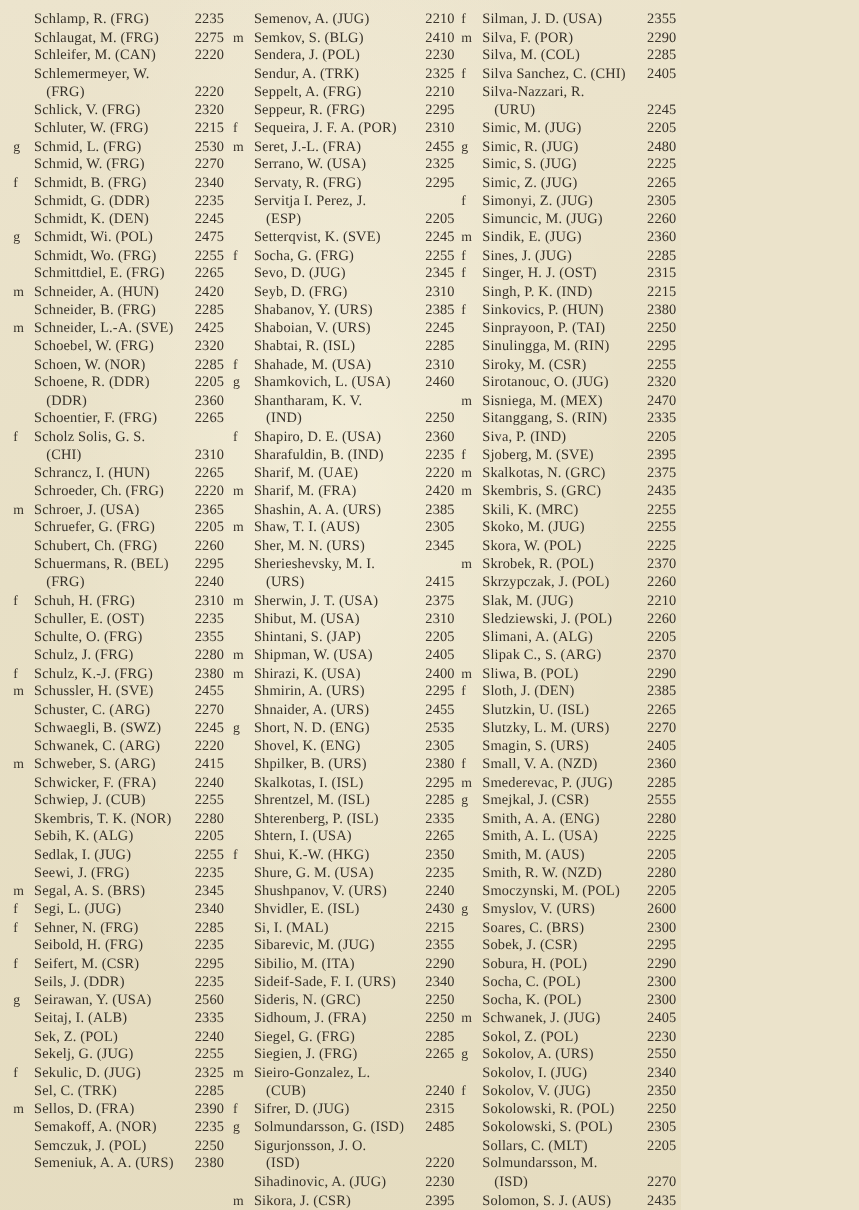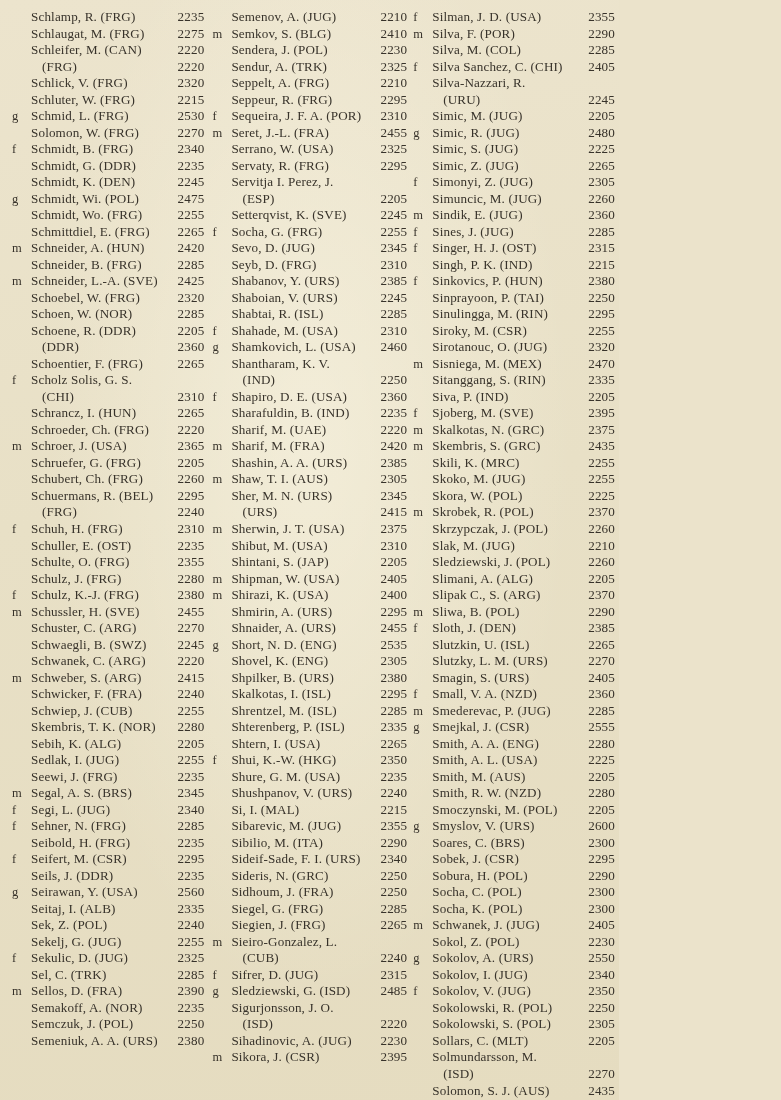--- a/index.html
+++ b/index.html
@@ -53,41 +53,46 @@
         <span class="nm">Schlaugat, M. (FRG)</span>
         <span class="rt">2275</span>
       </div>
       <div class="row">
         <span class="t"></span>
         <span class="nm">Schleifer, M. (CAN)</span>
         <span class="rt">2220</span>
       </div>
       <div class="row">
         <span class="t"></span>
+        <span class="nm">Schlemermeyer, W.</span>
+        <span class="rt"></span>
+      </div>
+      <div class="row">
+        <span class="t"></span>
         <span class="nm indent">(FRG)</span>
         <span class="rt">2220</span>
       </div>
       <div class="row">
         <span class="t"></span>
         <span class="nm">Schlick, V. (FRG)</span>
         <span class="rt">2320</span>
       </div>
       <div class="row">
         <span class="t"></span>
         <span class="nm">Schluter, W. (FRG)</span>
         <span class="rt">2215</span>
       </div>
       <div class="row">
         <span class="t">g</span>
         <span class="nm">Schmid, L. (FRG)</span>
         <span class="rt">2530</span>
       </div>
       <div class="row">
         <span class="t"></span>
-        <span class="nm">Solomon, W. (FRG)</span>
+        <span class="nm">Schmid, W. (FRG)</span>
         <span class="rt">2270</span>
       </div>
       <div class="row">
         <span class="t">f</span>
         <span class="nm">Schmidt, B. (FRG)</span>
         <span class="rt">2340</span>
       </div>
       <div class="row">
         <span class="t"></span>
         <span class="nm">Schmidt, G. (DDR)</span>
@@ -505,20 +510,25 @@
         <span class="nm">Shaw, T. I. (AUS)</span>
         <span class="rt">2305</span>
       </div>
       <div class="row">
         <span class="t"></span>
         <span class="nm">Sher, M. N. (URS)</span>
         <span class="rt">2345</span>
       </div>
       <div class="row">
         <span class="t"></span>
+        <span class="nm">Sherieshevsky, M. I.</span>
+        <span class="rt"></span>
+      </div>
+      <div class="row">
+        <span class="t"></span>
         <span class="nm indent">(URS)</span>
         <span class="rt">2415</span>
       </div>
       <div class="row">
         <span class="t">m</span>
         <span class="nm">Sherwin, J. T. (USA)</span>
         <span class="rt">2375</span>
       </div>
       <div class="row">
         <span class="t"></span>
@@ -595,20 +605,25 @@
         <span class="nm">Shure, G. M. (USA)</span>
         <span class="rt">2235</span>
       </div>
       <div class="row">
         <span class="t"></span>
         <span class="nm">Shushpanov, V. (URS)</span>
         <span class="rt">2240</span>
       </div>
       <div class="row">
         <span class="t"></span>
+        <span class="nm">Shvidler, E. (ISL)</span>
+        <span class="rt">2430</span>
+      </div>
+      <div class="row">
+        <span class="t"></span>
         <span class="nm">Si, I. (MAL)</span>
         <span class="rt">2215</span>
       </div>
       <div class="row">
         <span class="t"></span>
         <span class="nm">Sibarevic, M. (JUG)</span>
         <span class="rt">2355</span>
       </div>
       <div class="row">
         <span class="t"></span>
@@ -650,21 +665,21 @@
         <span class="nm indent">(CUB)</span>
         <span class="rt">2240</span>
       </div>
       <div class="row">
         <span class="t">f</span>
         <span class="nm">Sifrer, D. (JUG)</span>
         <span class="rt">2315</span>
       </div>
       <div class="row">
         <span class="t">g</span>
-        <span class="nm">Sledziewski, G. (ISD)</span>
+        <span class="nm">Solmundarsson, G. (ISD)</span>
         <span class="rt">2485</span>
       </div>
       <div class="row">
         <span class="t"></span>
         <span class="nm">Sigurjonsson, J. O.</span>
         <span class="rt"></span>
       </div>
       <div class="row">
         <span class="t"></span>
         <span class="nm indent">(ISD)</span>

